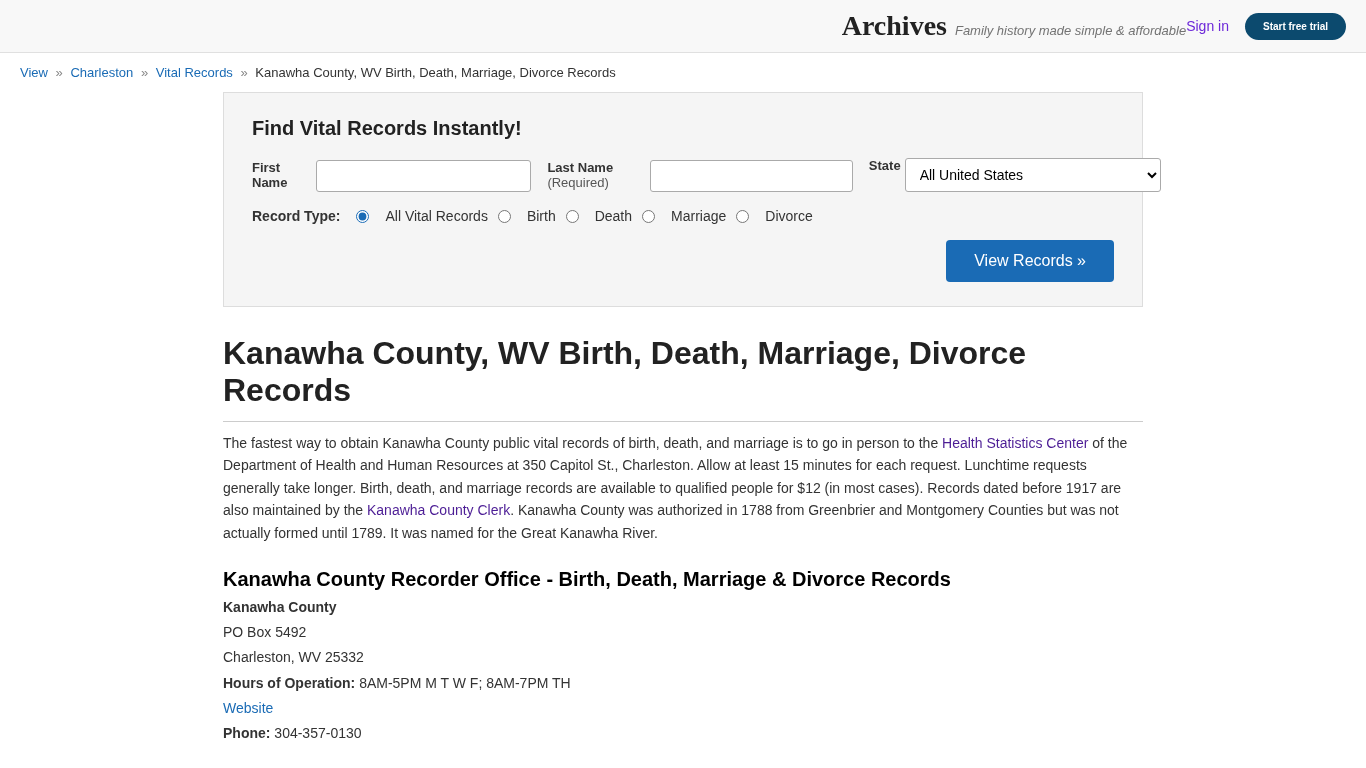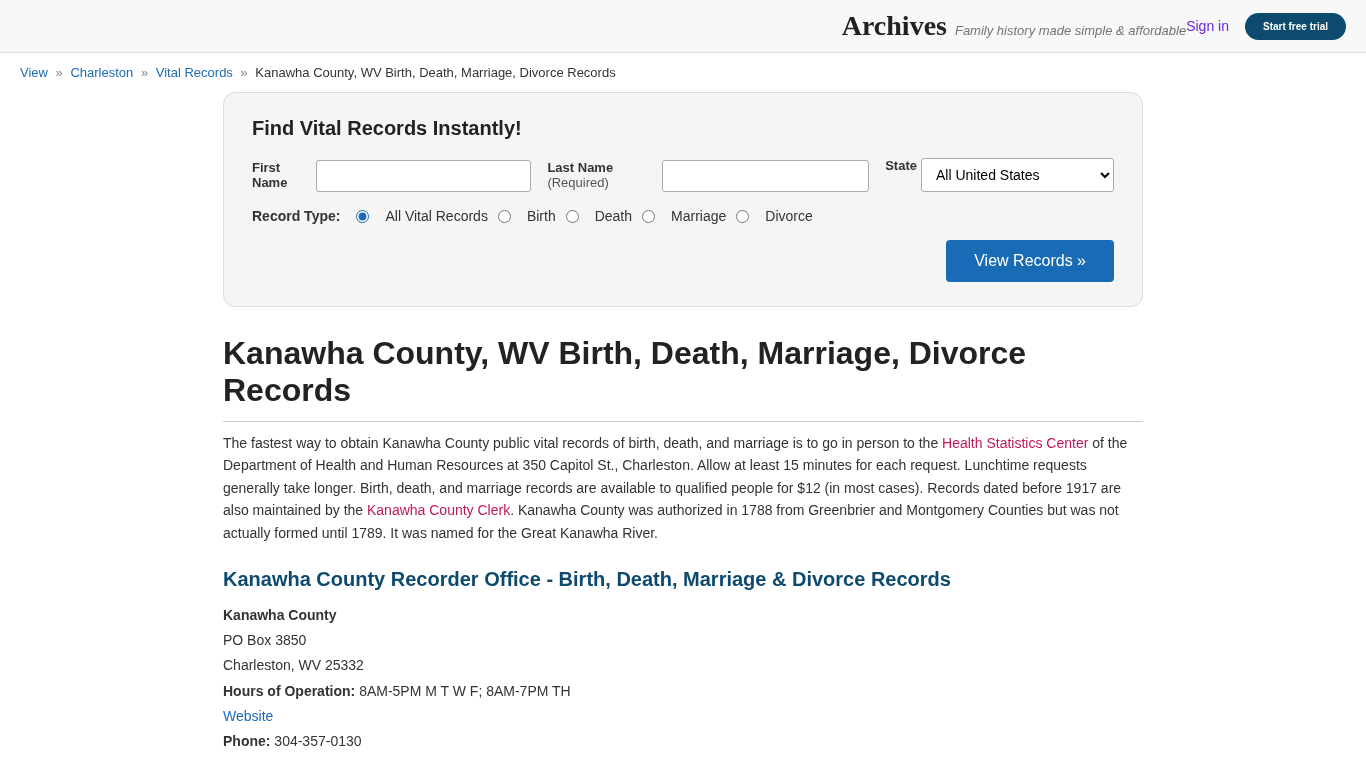--- a/index.html
+++ b/index.html
@@ -73,21 +73,21 @@
     #main {
       max-width: 960px;
       margin: 0 auto;
       padding: 0 20px;
     }
 
     
     #search-box {
       background: #f5f5f5;
       border: 1px solid #ddd;
-      border-radius: 12px;
+      border-radius: 0;
       padding: 24px 28px;
       margin-bottom: 28px;
     }
     #search-title {
       font-size: 20px;
       font-weight: bold;
       color: #222;
       margin-bottom: 18px;
     }
     .search-fields {
@@ -117,21 +117,21 @@
       font-size: 14px;
       background: #fff;
       width: 240px;
     }
     .field-group select {
       border: 1px solid #aaa;
       border-radius: 3px;
       padding: 7px 10px;
       font-size: 14px;
       background: #fff;
-      width: 193px;
+      width: 256px;
       cursor: pointer;
     }
     .record-type-row {
       display: flex;
       align-items: center;
       gap: 10px;
       margin-bottom: 16px;
     }
     .record-type-label {
       font-weight: bold;
@@ -175,30 +175,30 @@
     }
 
     
     .body-text {
       font-size: 14px;
       line-height: 1.6;
       color: #333;
       margin-bottom: 24px;
     }
     .body-text a {
-      color: #be185d;
+      color: #4c1d95;
       text-decoration: none;
     }
 
     
     .section-heading {
       font-size: 20px;
       font-weight: bold;
-      color: #0c4a6e;
-      margin-bottom: 12px;
+      color: #000000;
+      margin-bottom: 4px;
     }
 
     
     .office-info {
       font-size: 14px;
       line-height: 1.8;
       color: #333;
     }
     .office-info .bold {
       font-weight: bold;
@@ -291,21 +291,21 @@
     <a href="#">Health Statistics Center</a>
     of the Department of Health and Human Resources at 350 Capitol St., Charleston. Allow at least 15 minutes for each request. Lunchtime requests generally take longer. Birth, death, and marriage records are available to qualified people for $12 (in most cases). Records dated before 1917 are also maintained by the
     <a href="#">Kanawha County Clerk</a>.
     Kanawha County was authorized in 1788 from Greenbrier and Montgomery Counties but was not actually formed until 1789. It was named for the Great Kanawha River.
   </p>
 
   <h2 class="section-heading">Kanawha County Recorder Office - Birth, Death, Marriage &amp; Divorce Records</h2>
 
   <div class="office-info">
     <div class="bold">Kanawha County</div>
-    <div>PO Box 3850</div>
+    <div>PO Box 5492</div>
     <div>Charleston, WV 25332</div>
     <div>
       <span class="bold">Hours of Operation:</span>
       <span> <span>8AM-5PM M T W F; 8AM-7PM TH</span></span>
     </div>
     <div>
       <a href="#">Website</a>
     </div>
     <div>
       <span class="bold">Phone:</span>

